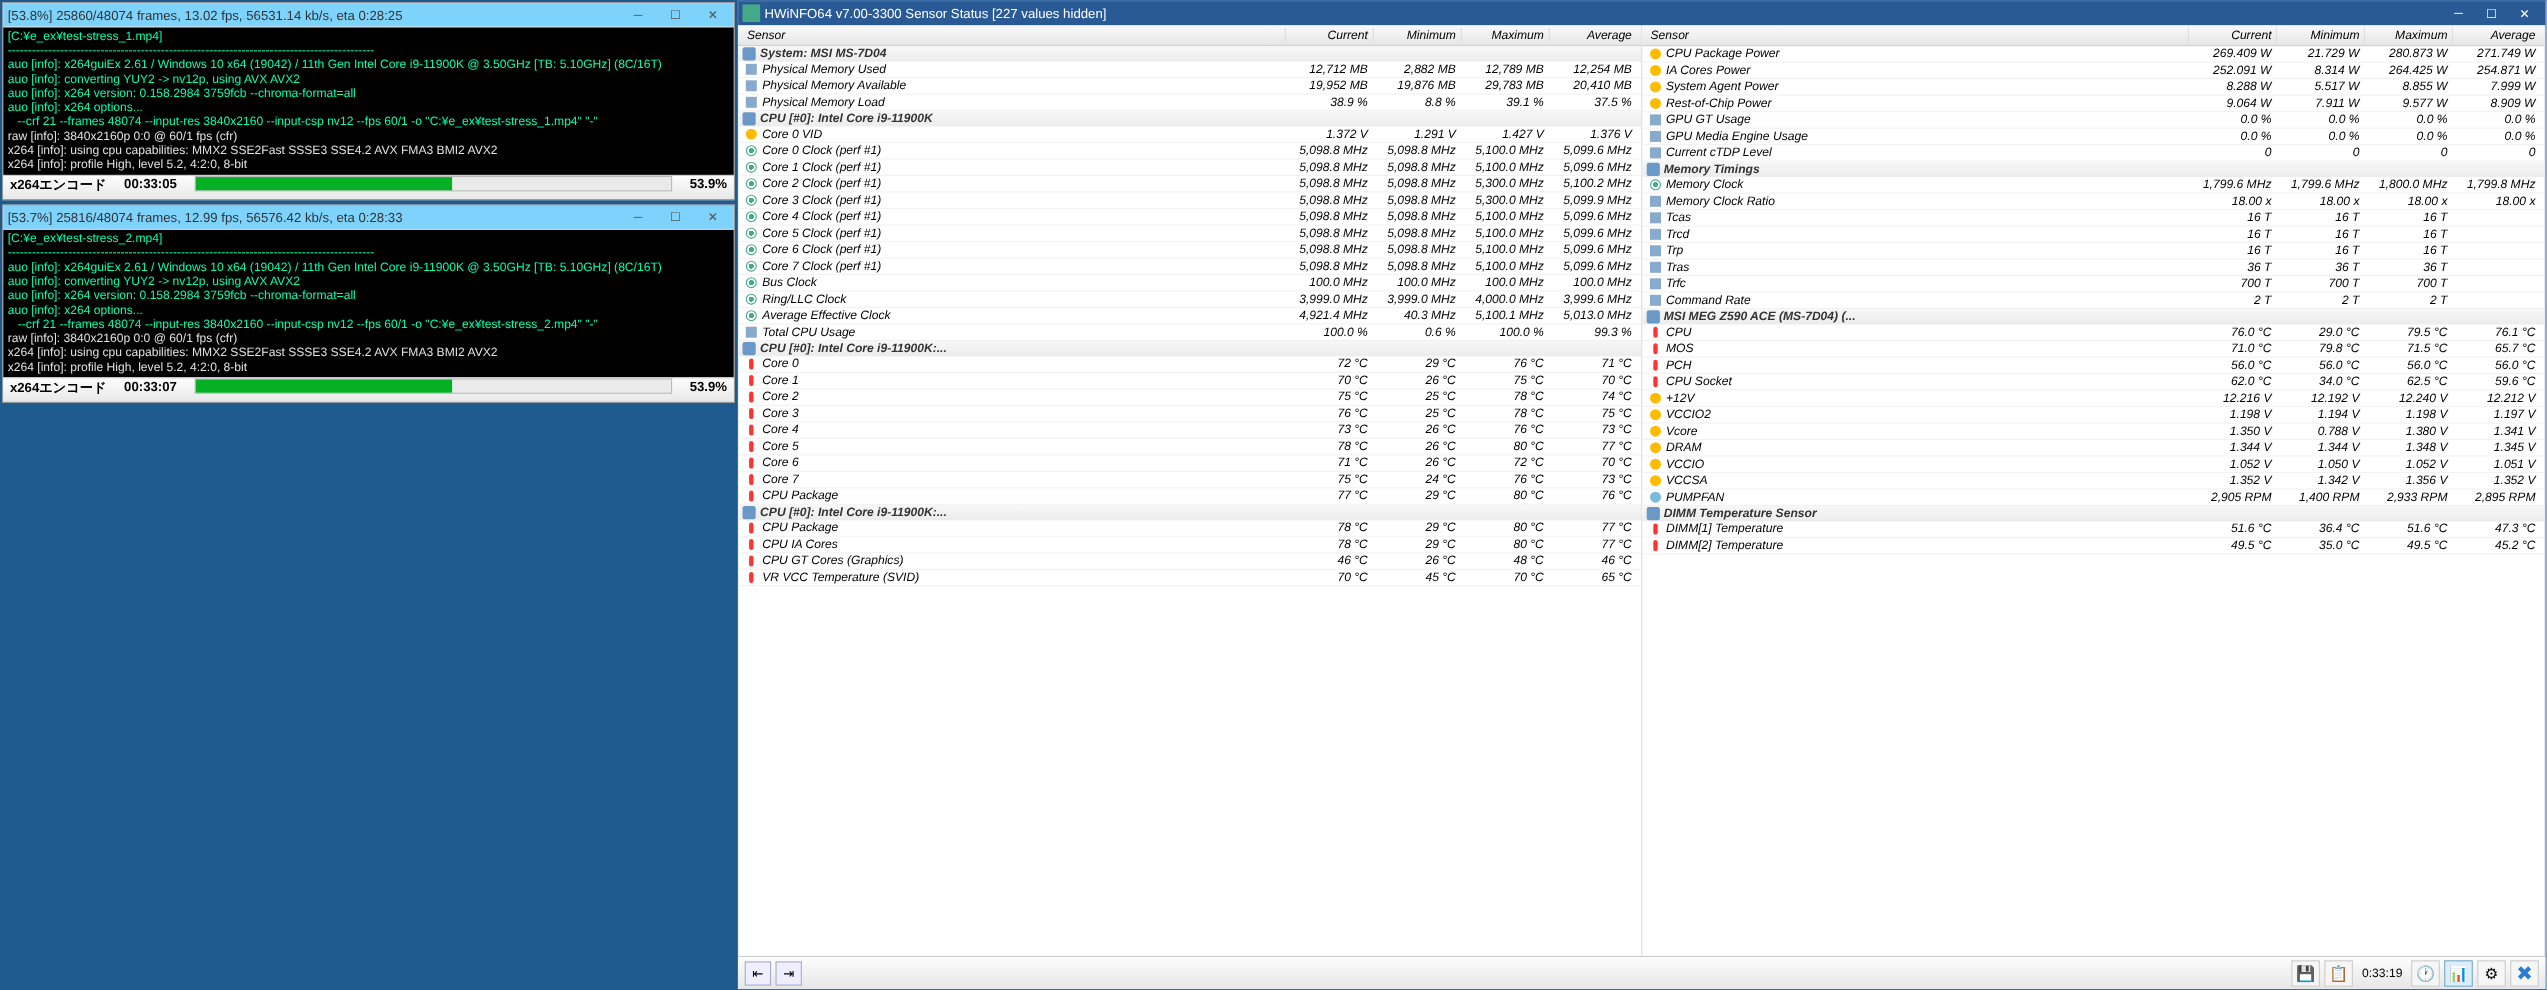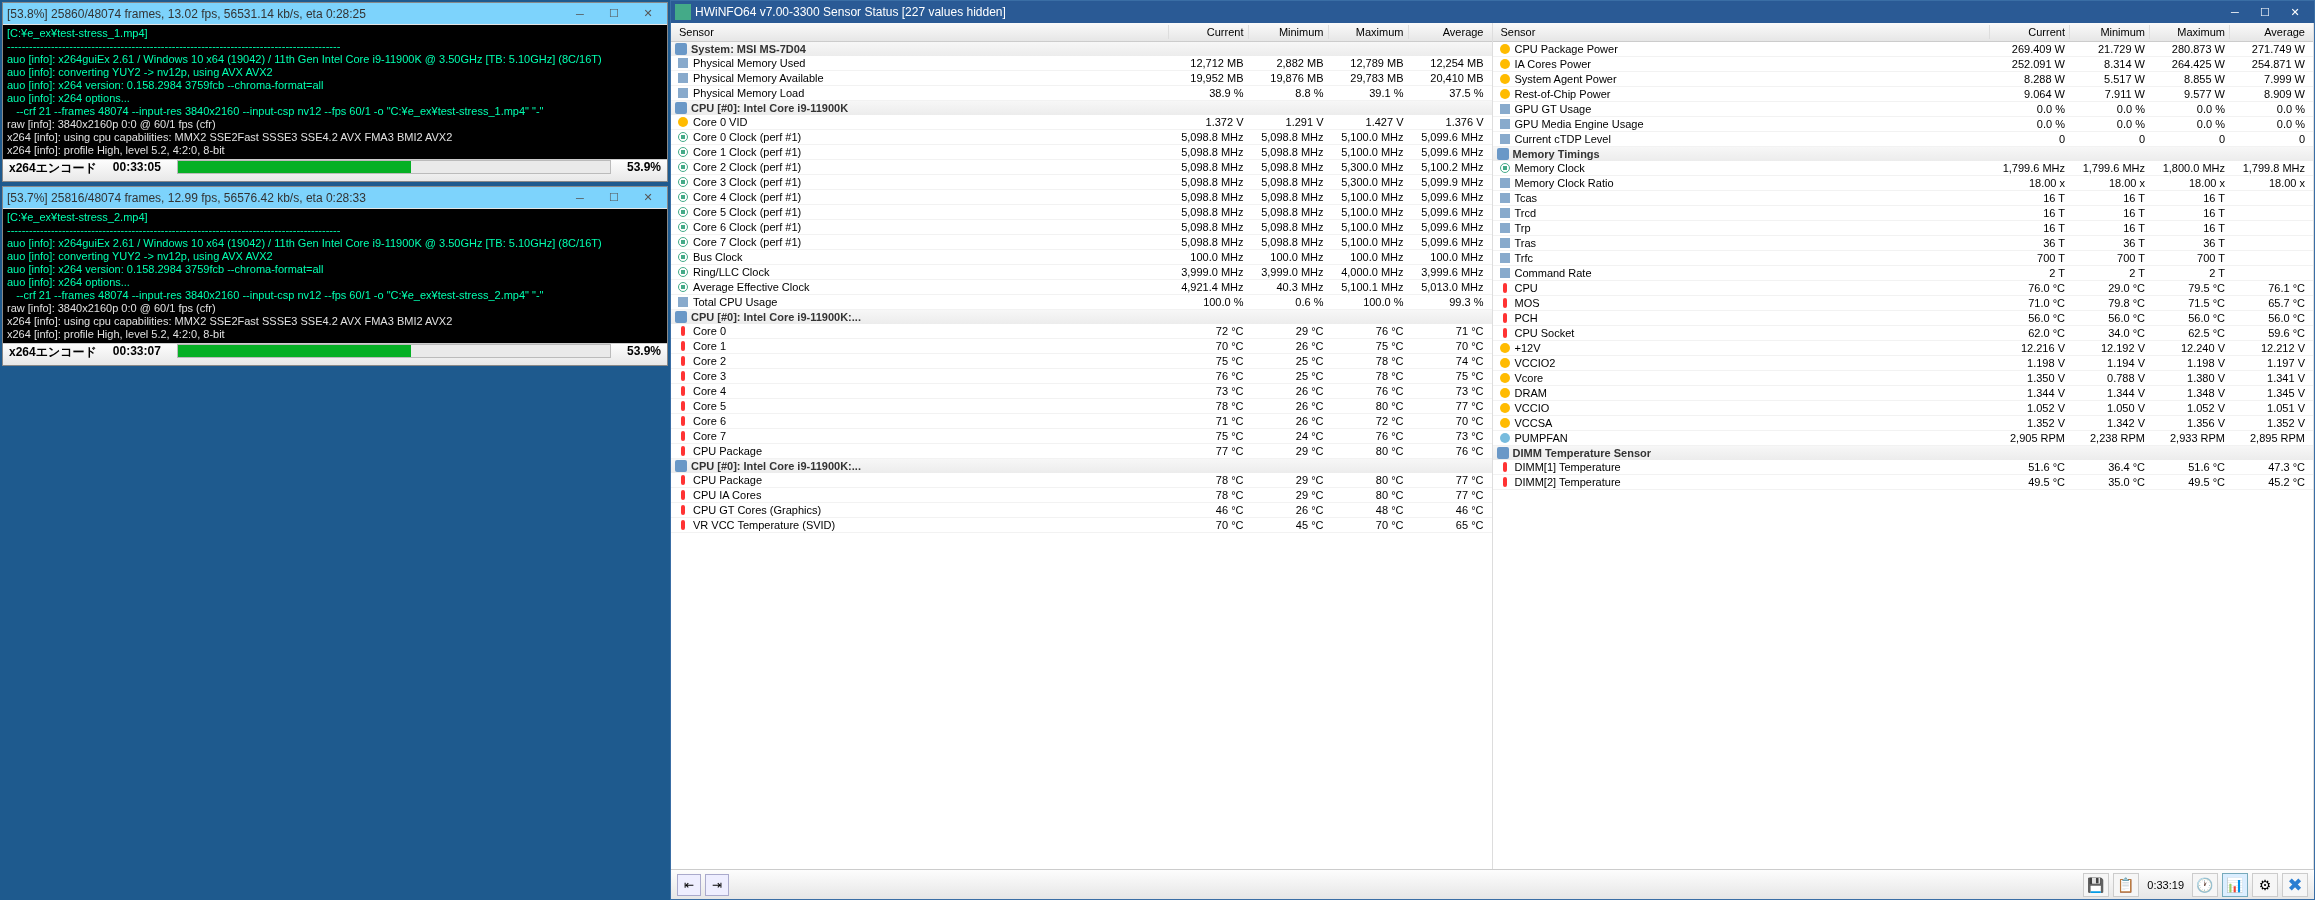--- a/index.html
+++ b/index.html
@@ -17,21 +17,21 @@
 .console-body .cyan { color: #00ffb0; }
 .statusbar { height: 22px; background: linear-gradient(#fdfdfd,#e8e8e8); display: flex; align-items: flex-start; font-size: 12px; padding: 0 6px; gap: 16px; border-top: 1px solid #ccc; font-weight: bold; }
 .progress-outer { flex: 1; height: 14px; background: #eaeaea; border: 1px solid #bbb; position: relative; }
 .progress-inner { position: absolute; left: 0; top: 0; bottom: 0; background: #06b025; }
 .pct { margin-left: auto; font-size: 12px; }
 .hw-window { background: #fff; border: 1px solid #3a6ea5; flex: 1; display: flex; flex-direction: column; }
 .hw-titlebar { height: 22px; background: linear-gradient(#2a5a95,#2a5a95); color: #fff; display: flex; align-items: center; font-size: 12px; padding: 0 4px; }
 .hw-titlebar .ico { width: 16px; height: 16px; background: #4a8; margin-right: 4px; }
 .hw-titlebar .spacer { flex: 1; }
 .hw-winbtn { width: 30px; height: 18px; display: flex; align-items: center; justify-content: center; color: #fff; font-size: 11px; cursor: pointer; }
-.hw-body { flex: 1; display: flex; overflow: hidden; }
+.hw-body { flex: 1; display: flex; overflow: hidden; font-style: italic; }
 .hw-panel { flex: 1; overflow-y: auto; border-right: 1px solid #ddd; }
 .hw-head { display: grid; grid-template-columns: 1fr 80px 80px 80px 80px; background: linear-gradient(#fafafa,#e6e6e6); border-bottom: 1px solid #ccc; font-size: 11px; padding: 2px 4px; position: sticky; top: 0; }
 .hw-head .hcell { text-align: right; padding: 1px 4px; border-left: 1px solid #ddd; }
 .hw-head .hcell:first-child { text-align: left; border-left: none; }
 .hw-group { background: linear-gradient(#f7f7f7,#ececec); font-size: 11px; font-weight: bold; color: #333; padding: 1px 4px 1px 20px; display: flex; align-items: center; position: relative; }
 .hw-group::before { content: ""; position: absolute; left: 4px; width: 12px; height: 12px; background: #6a98c7; border-radius: 2px; }
 .hw-row { display: grid; grid-template-columns: 1fr 80px 80px 80px 80px; font-size: 11px; padding: 0 4px 0 0; border-bottom: 1px solid #f2f2f2; }
 .hw-row .sname { padding: 1px 2px 1px 22px; position: relative; white-space: nowrap; overflow: hidden; }
 .hw-row .sval { text-align: right; padding: 1px 4px; white-space: nowrap; }
 .ic { position: absolute; left: 7px; top: 2px; width: 10px; height: 10px; }
@@ -426,20 +426,21 @@
         <div class="sval">700 T</div>
         <div class="sval"></div>
       </div>
           <div class="hw-row">
         <div class="sname"><span class="ic ic-mem"></span>Command Rate</div>
         <div class="sval">2 T</div>
         <div class="sval">2 T</div>
         <div class="sval">2 T</div>
         <div class="sval"></div>
       </div>
+          <div class="hw-group">MSI MEG Z590 ACE (MS-7D04) (...</div>
           <div class="hw-row">
         <div class="sname"><span class="ic ic-temp"></span>CPU</div>
         <div class="sval">76.0 °C</div>
         <div class="sval">29.0 °C</div>
         <div class="sval">79.5 °C</div>
         <div class="sval">76.1 °C</div>
       </div>
           <div class="hw-row">
         <div class="sname"><span class="ic ic-temp"></span>MOS</div>
         <div class="sval">71.0 °C</div>
@@ -499,21 +500,21 @@
           <div class="hw-row">
         <div class="sname"><span class="ic ic-volt"></span>VCCSA</div>
         <div class="sval">1.352 V</div>
         <div class="sval">1.342 V</div>
         <div class="sval">1.356 V</div>
         <div class="sval">1.352 V</div>
       </div>
           <div class="hw-row">
         <div class="sname"><span class="ic ic-fan"></span>PUMPFAN</div>
         <div class="sval">2,905 RPM</div>
-        <div class="sval">2,238 RPM</div>
+        <div class="sval">1,400 RPM</div>
         <div class="sval">2,933 RPM</div>
         <div class="sval">2,895 RPM</div>
       </div>
           <div class="hw-group">DIMM Temperature Sensor</div>
           <div class="hw-row">
         <div class="sname"><span class="ic ic-temp"></span>DIMM[1] Temperature</div>
         <div class="sval">51.6 °C</div>
         <div class="sval">36.4 °C</div>
         <div class="sval">51.6 °C</div>
         <div class="sval">47.3 °C</div>

